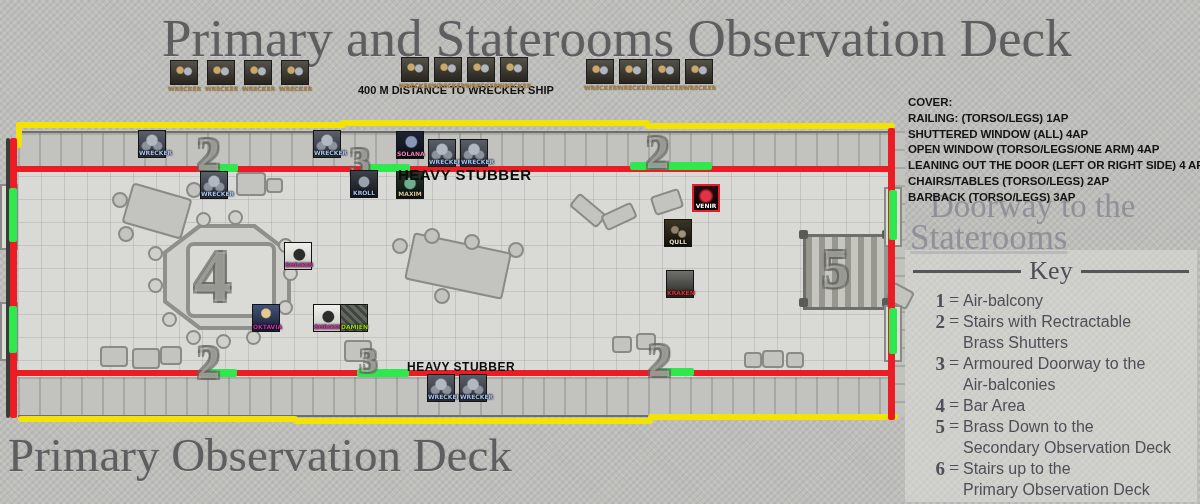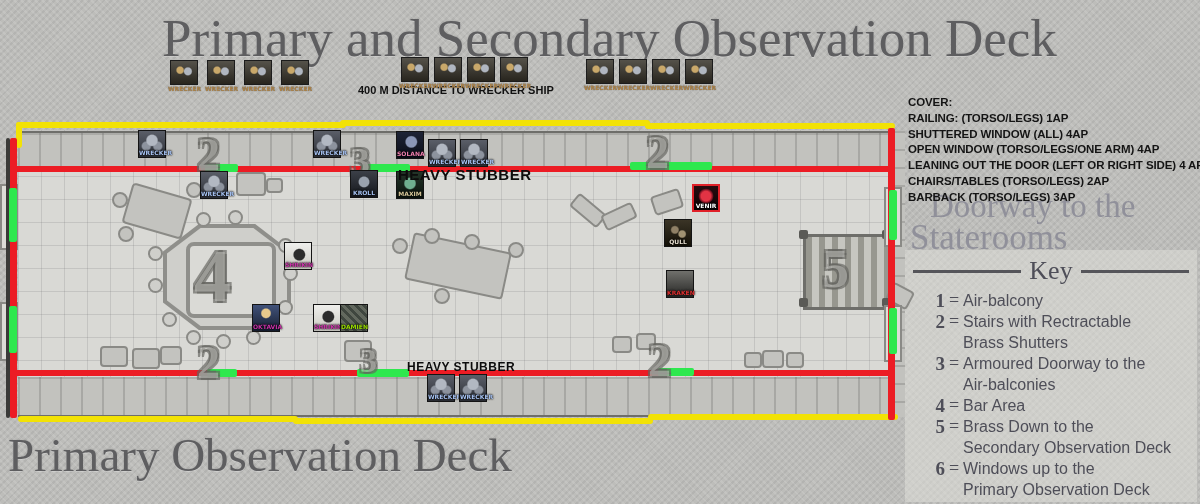--- a/index.html
+++ b/index.html
@@ -23,21 +23,21 @@
   .anno{
     position:absolute;color:#111;font-weight:bold;letter-spacing:0px;
     font-family:"Liberation Sans",sans-serif;white-space:nowrap;
   }
   #distance-note{left:358px;top:84px;font-size:11px;}
   
   #cover-panel{position:absolute;left:908px;top:95px;z-index:40;}
   #cover-panel .cline{font:bold 11.5px "Liberation Sans",sans-serif;color:#141414;line-height:15.8px;white-space:nowrap;letter-spacing:-.1px;}
   .ghost{position:absolute;font-family:"Liberation Serif",serif;color:#90909a;z-index:1;}
   #ghost1{left:930px;top:188px;font-size:33px;}
-  #ghost2{left:910px;top:218px;font-size:35px;}
+  #ghost2{left:910px;top:218px;font-size:35px;text-decoration:underline;}
   
   #key-panel{position:absolute;left:905px;top:250px;width:292px;height:252px;
     background:rgba(225,225,220,.5);z-index:5;}
   #key-header{display:flex;align-items:center;gap:8px;margin:6px 8px 2px 8px;}
   #key-header .rule{flex:1;height:3px;background:#55555a;}
   #key-header .ktitle{font-family:"Liberation Serif",serif;font-size:26px;color:#4e4e58;}
   #key-list{margin:4px 0 0 26px;}
   .key-item{display:flex;margin:0;}
   .key-num{font-family:"Liberation Serif",serif;font-weight:bold;font-size:19px;color:#4e4e58;width:14px;text-align:right;line-height:21px;}
   .key-eq{font-family:"Liberation Serif",serif;font-size:18px;color:#4e4e58;width:18px;text-align:center;line-height:21px;}
@@ -113,21 +113,21 @@
       radial-gradient(circle at 35% 40%,#c9a86a 0 14%,transparent 20%),
       radial-gradient(circle at 65% 45%,#b0b6c0 0 16%,transparent 22%),
       linear-gradient(#55524a,#28251e);}
   .btok .bl{font:bold 6px "DejaVu Sans",sans-serif;color:#b08548;line-height:8px;text-shadow:0 0 1px #444;}
 </style>
 </head>
 <body>
 
 <div id="stage">
 
-  <div id="title-top" class="big-title">Primary and Secondary Observation Deck</div>
+  <div id="title-top" class="big-title">Primary and Staterooms Observation Deck</div>
   <div id="title-bottom" class="big-title">Primary Observation Deck</div>
 
   <div id="boarding-layer">
       <div class="btok" style="left: 168px; top: 60px;">
         <div class="sq"></div>
         <div class="bl">WRECKER</div>
       </div>
       <div class="btok" style="left: 205px; top: 60px;">
         <div class="sq"></div>
         <div class="bl">WRECKER</div>
@@ -232,21 +232,21 @@
           <div class="key-eq">=</div>
           <div class="key-lines">
             <div>Brass Down to the</div>
             <div>Secondary Observation Deck</div>
           </div>
         </div>
         <div class="key-item">
           <div class="key-num">6</div>
           <div class="key-eq">=</div>
           <div class="key-lines">
-            <div>Windows up to the</div>
+            <div>Stairs up to the</div>
             <div>Primary Observation Deck</div>
           </div>
         </div>
       </div>
   </div>
 
   <div id="map-interior"></div>
   <div id="band-top" class="wallband"></div>
   <div id="band-bottom" class="wallband"></div>
   <div id="band-right" class="wallband"></div>

